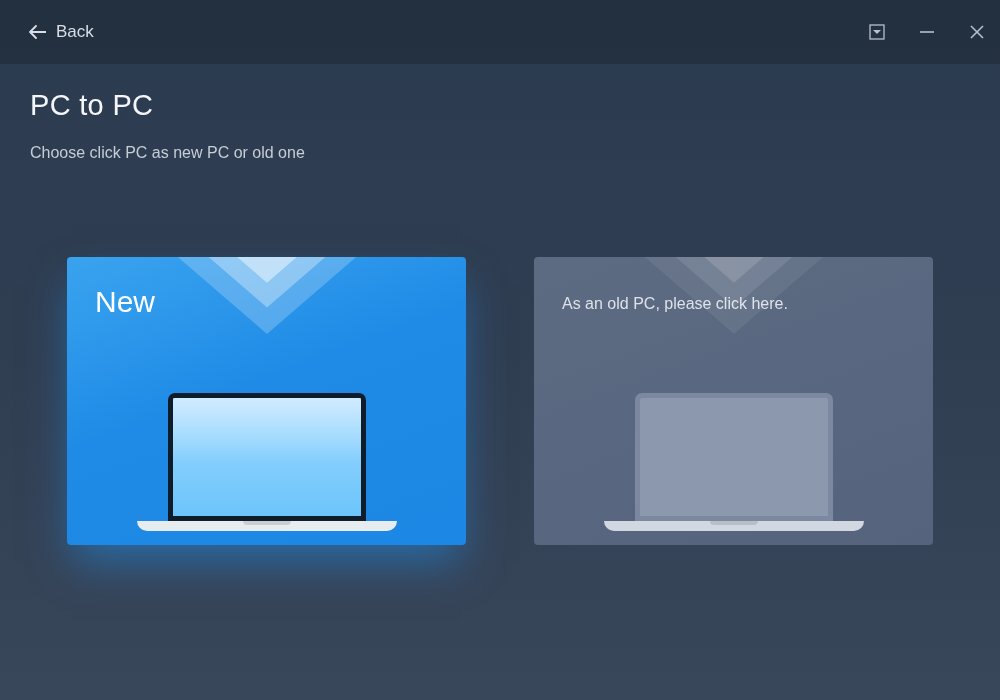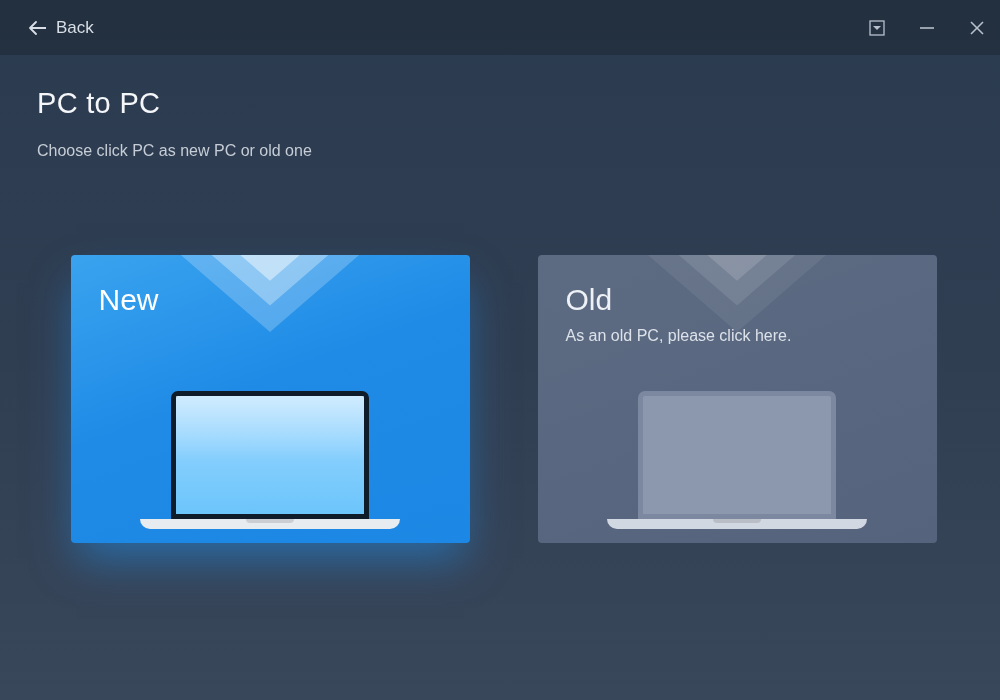--- a/index.html
+++ b/index.html
@@ -5,21 +5,21 @@
     * { margin: 0; padding: 0; box-sizing: border-box; }
     html, body { width: 1000px; height: 700px; overflow: hidden; }
     body {
       font-family: "Segoe UI", Arial, sans-serif;
       background: linear-gradient(180deg, #2b3b4f 0%, #303e52 50%, #39475b 100%);
       color: #ffffff;
     }
 
     
     .titlebar {
-      height: 55px;
+      height: 64px;
       display: flex;
       align-items: center;
       padding: 0 14px 0 28px;
       background: rgba(0,0,0,0.18);
     }
     .back-btn {
       display: flex;
       align-items: center;
       gap: 10px;
       color: #d8dee6;
@@ -31,21 +31,21 @@
     .win-controls {
       margin-left: auto;
       display: flex;
       align-items: center;
       gap: 32px;
     }
     .win-ctrl { width: 18px; height: 18px; display: inline-flex; align-items: center; justify-content: center; cursor: pointer; color: #b7c0cc; }
     .win-ctrl svg { display: block; }
 
     
-    .main { padding: 32px 30px 30px 30px; margin-left: 7px; }
+    .main { padding: 25px 30px 30px 30px; }
     .page-title { font-size: 29px; font-weight: 400; color: #f4f6f9; letter-spacing: 0.3px; }
     .page-subtitle { margin-top: 22px; font-size: 16px; color: #c6cdd6; font-weight: 400; }
 
     .cards {
       margin-top: 95px;
       display: flex;
       justify-content: center;
       gap: 68px;
     }
 
@@ -190,21 +190,20 @@
         <div class="base"></div>
       </div>
     </div>
 
     <div class="card card-old">
       <div class="beam">
         <div class="chev c1"></div>
         <div class="chev c2"></div>
         <div class="chev c3"></div>
       </div>
-      <div class="card-title">Old</div>
       <div class="card-desc">As an old PC, please click here.</div>
       <div class="laptop">
         <div class="screen"></div>
         <div class="base"></div>
       </div>
     </div>
 
   </div>
 </div>
 

